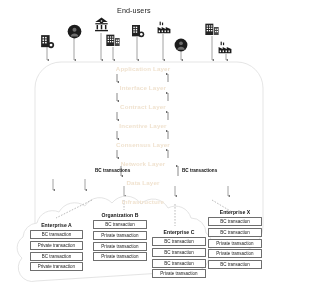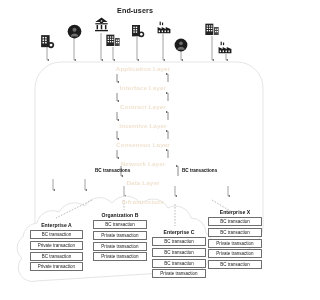--- a/index.html
+++ b/index.html
@@ -10,21 +10,21 @@
     position:relative;
     overflow:hidden;
     -webkit-font-smoothing:antialiased;
   }
   #diagram{position:absolute;inset:0;width:300px;height:300px;}
 
   
   .endusers-label{
     position:absolute;
     font-size:7.2px;
-    font-weight:700;
+    font-weight:400;
     color:#1b1b1b;
     letter-spacing:.1px;
     white-space:nowrap;
     text-align:right;
   }
   .icon-node{position:absolute;}
   .icon-node svg{display:block;}
 
   
   .layer-label{

